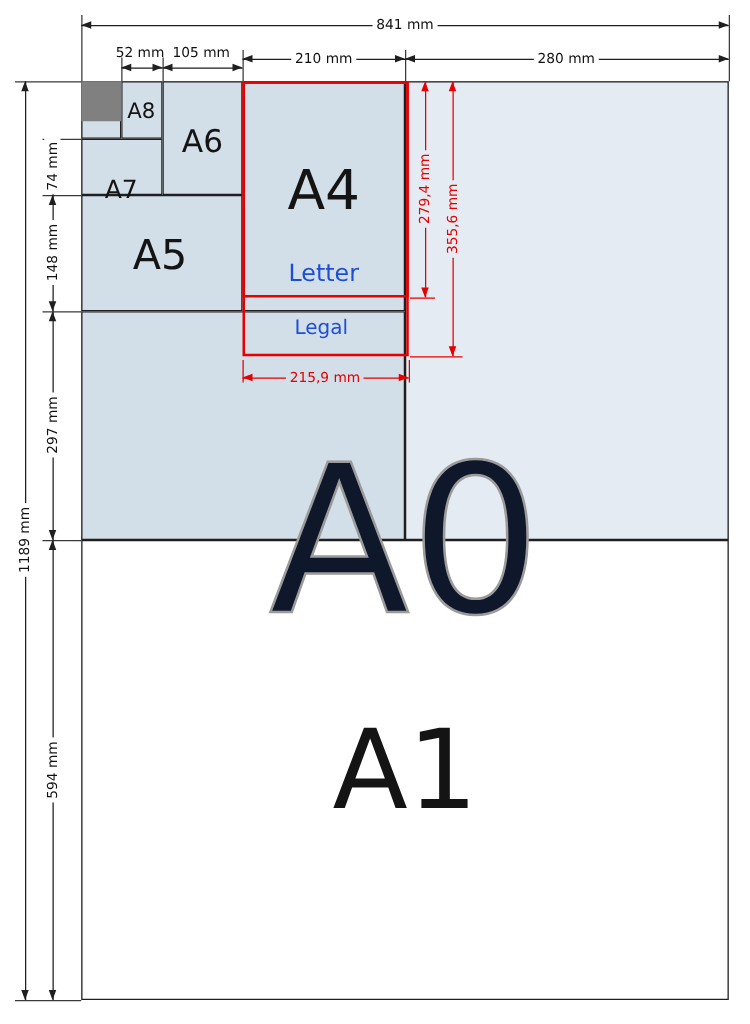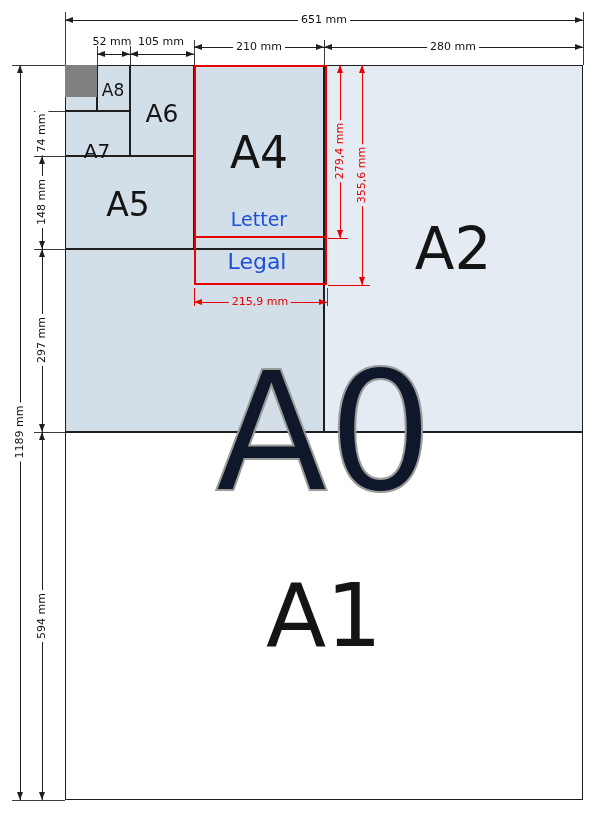--- a/index.html
+++ b/index.html
@@ -70,21 +70,21 @@
   <div class="hl ext" style="left:12px;top:800px;width:53px;"></div>
 
   <div class="hl rl" style="left:328px;top:238px;width:20px;"></div>
   <div class="hl rl" style="left:328px;top:285px;width:42px;"></div>
   <div class="vl rl" style="left:194px;top:288px;height:18px;"></div>
   <div class="vl rl" style="left:327px;top:288px;height:18px;"></div>
 
   <div class="hl" style="left:65px;top:20px;width:518px;"></div>
   <div class="ah ah-l" style="left:65px;top:17px;"></div>
   <div class="ah ah-r" style="left:575px;top:17px;"></div>
-  <div class="dlab" style="left:324px;top:20px;">651 mm</div>
+  <div class="dlab" style="left:324px;top:20px;">841 mm</div>
 
   <div class="hl" style="left:97px;top:54px;width:33px;"></div>
   <div class="ah ah-l" style="left:97px;top:51px;"></div>
   <div class="ah ah-r" style="left:122px;top:51px;"></div>
   <div class="dlab nobg" style="left:112px;top:42px;">52 mm</div>
 
   <div class="hl" style="left:130px;top:54px;width:64px;"></div>
   <div class="ah ah-l" style="left:130px;top:51px;"></div>
   <div class="ah ah-r" style="left:186px;top:51px;"></div>
   <div class="dlab nobg" style="left:161px;top:42px;">105 mm</div>
@@ -134,22 +134,21 @@
   <div class="ah red ah-d" style="left:359px;top:277px;"></div>
   <div class="dlab dlabv dred bg-blue2" style="left:362px;top:175px;">355,6 mm</div>
 
   <div class="hl rl" style="left:194px;top:302px;width:133px;"></div>
   <div class="ah red ah-l" style="left:194px;top:299px;"></div>
   <div class="ah red ah-r" style="left:319px;top:299px;"></div>
   <div class="dlab dred bg-blue" style="left:260px;top:302px;">215,9 mm</div>
 
   <div class="pl a0" style="left:324px;top:433px;">A0</div>
   <div class="pl" style="left:324px;top:616px;font-size:88px;">A1</div>
-  <div class="pl" style="left:453px;top:249px;font-size:58px;">A2</div>
   <div class="pl" style="left:259px;top:153px;font-size:44px;">A4</div>
   <div class="pl" style="left:128px;top:204px;font-size:33px;">A5</div>
   <div class="pl" style="left:162px;top:113px;font-size:25px;">A6</div>
   <div class="pl" style="left:97px;top:151px;font-size:20px;">A7</div>
   <div class="pl" style="left:113px;top:90px;font-size:17px;">A8</div>
   <div class="pl red" style="left:259px;top:219px;font-size:19px;">Letter</div>
-  <div class="pl red" style="left:257px;top:262px;font-size:22px;">Legal</div>
+  <div class="pl red" style="left:257px;top:262px;font-size:16px;">Legal</div>
 
 </div>
 
 </body></html>

